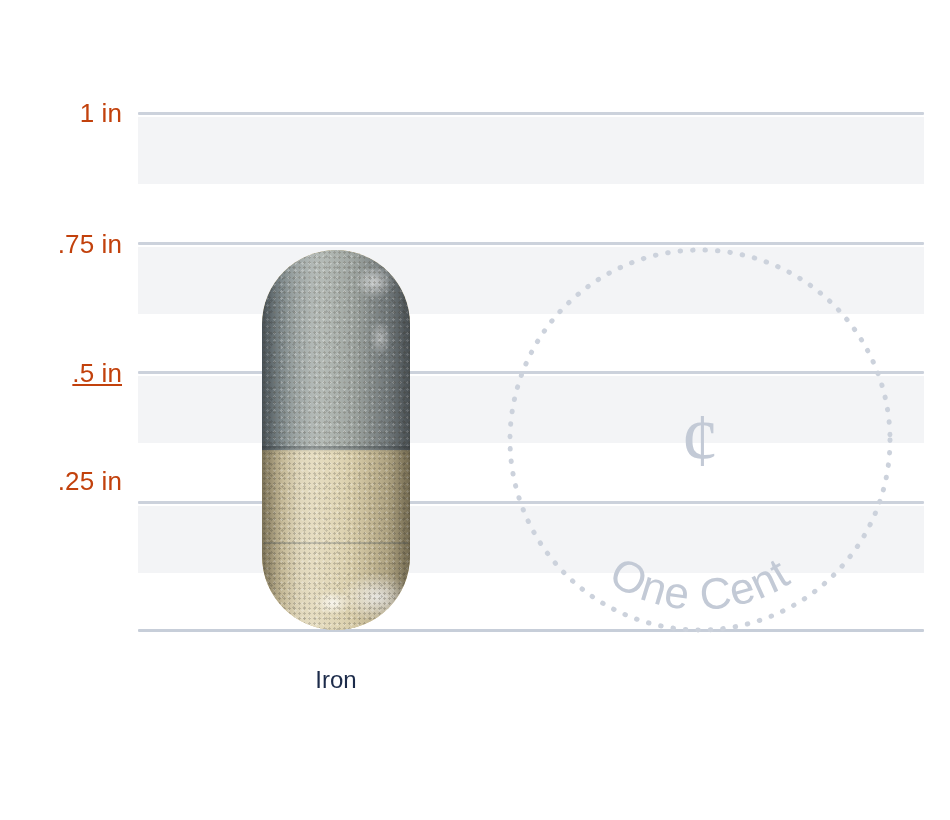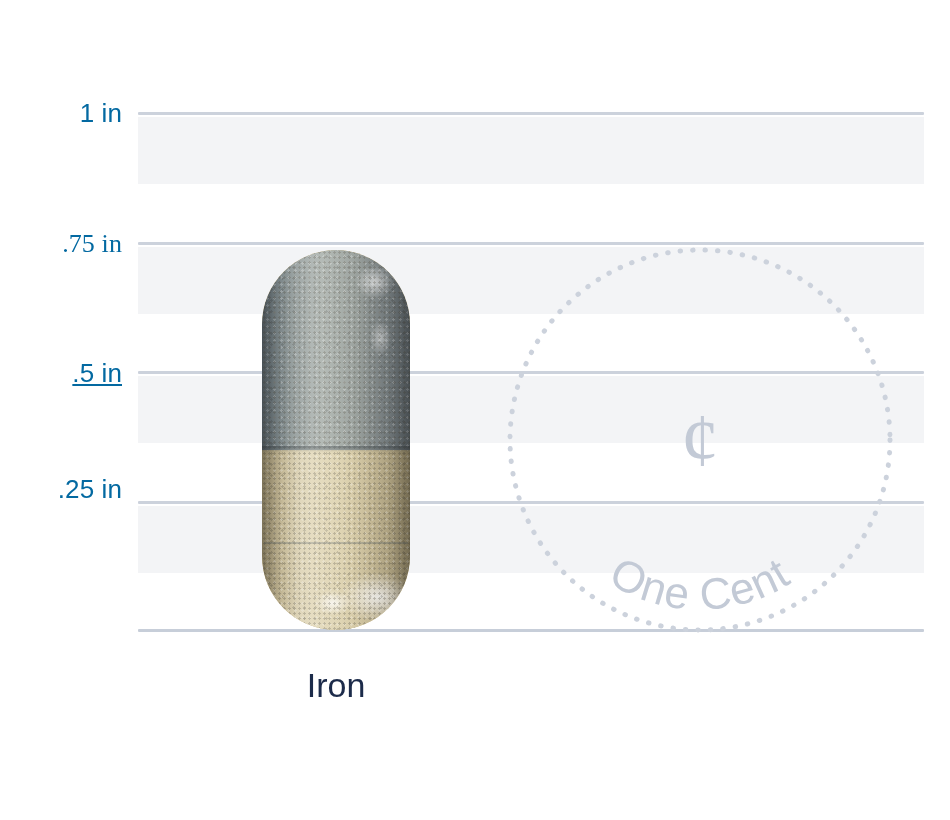--- a/index.html
+++ b/index.html
@@ -50,21 +50,21 @@
   }
   .gridline.axis {
     background: #c7ced9;
   }
 
   
   .ytick {
     position: absolute;
     right: 0;
     text-align: right;
-    color: #0369a1;
+    color: #c2410c;
     font-size: 26px;
     line-height: 1;
     letter-spacing: .1px;
     white-space: nowrap;
   }
   .ytick-col {
     position: absolute;
     left: 0;
     top: 112px;
     width: 122px;
@@ -173,35 +173,35 @@
     font-family: "Liberation Serif", serif;
   }
 
   
   .xlabel {
     position: absolute;
     left: 262px;
     top: 668px;
     width: 148px;
     text-align: center;
-    font-size: 34px;
+    font-size: 24px;
     color: #1c2b4a;
     line-height: 1;
   }
 </style>
 </head>
 <body>
 
 <div id="stage">
 
   <div class="ytick-col">
     <div class="ytick" style="top:-12px;">1 in</div>
-    <div class="ytick" style="top:119px;font-family:Liberation Serif, serif;">.75 in</div>
+    <div class="ytick" style="top:119px;">.75 in</div>
     <div class="ytick" style="top:248px;text-decoration:underline;">.5 in</div>
-    <div class="ytick" style="top:364px;text-align:center;">.25 in</div>
+    <div class="ytick" style="top:356px;text-align:center;">.25 in</div>
   </div>
 
   <div class="plot">
 
     <div class="band" style="top:5px;   height:67px;"></div>
     <div class="band" style="top:135px; height:67px;"></div>
     <div class="band" style="top:264px; height:67px;"></div>
     <div class="band" style="top:394px; height:67px;"></div>
 
     <div class="gridline" style="top:0px;"></div>

